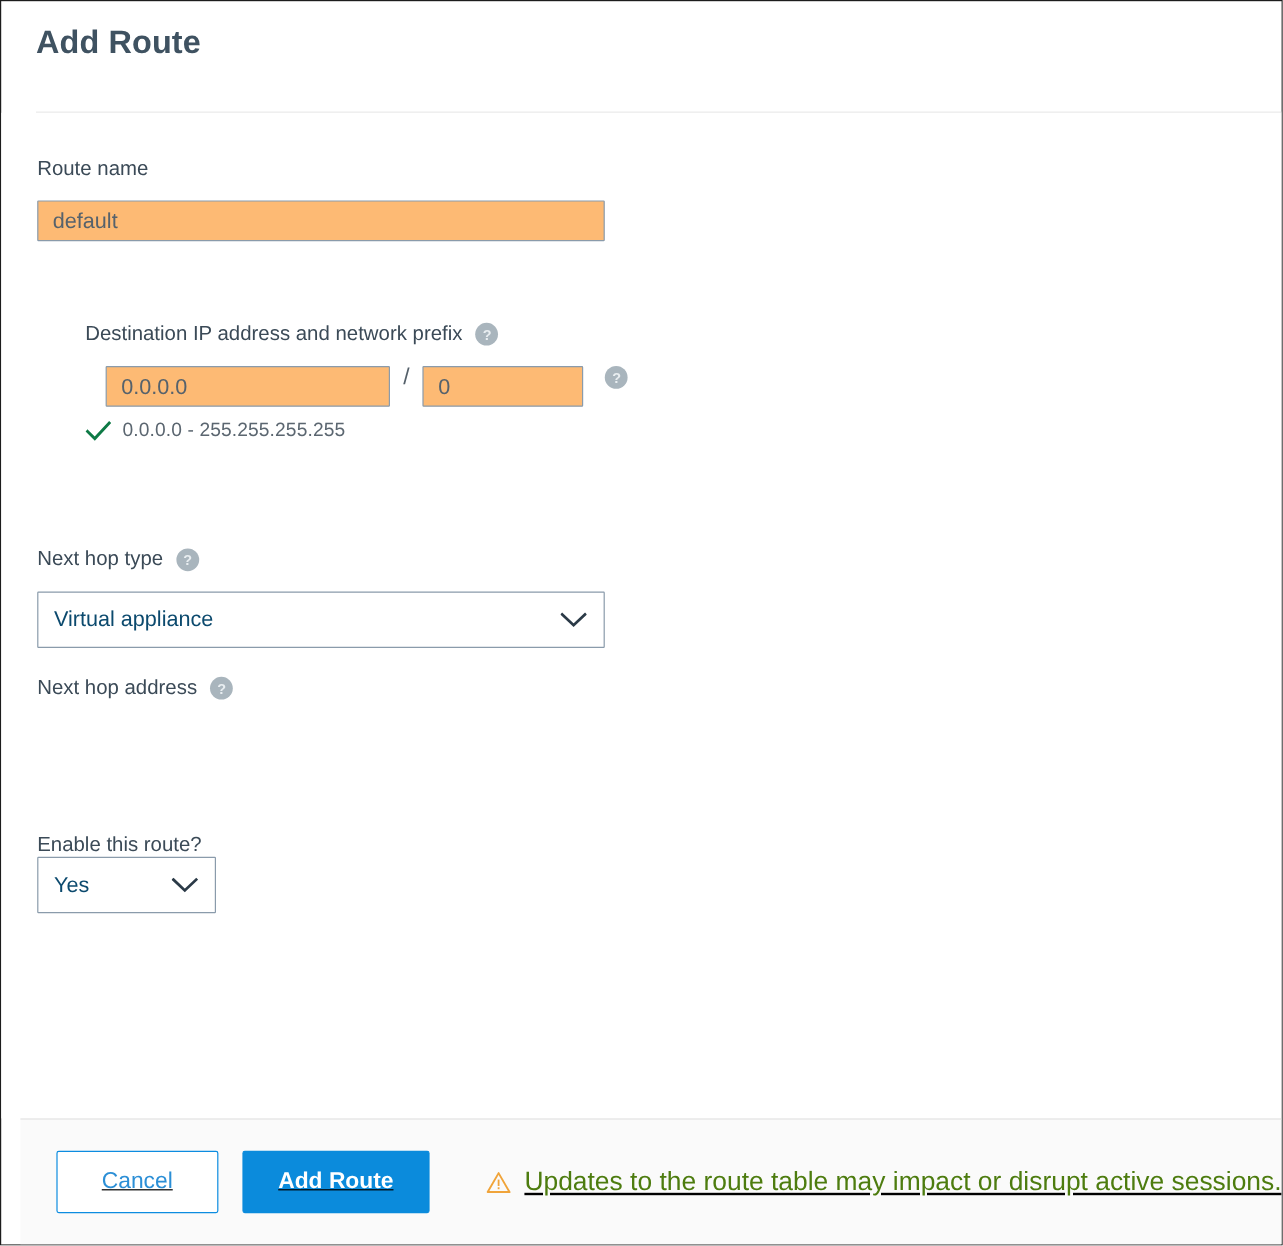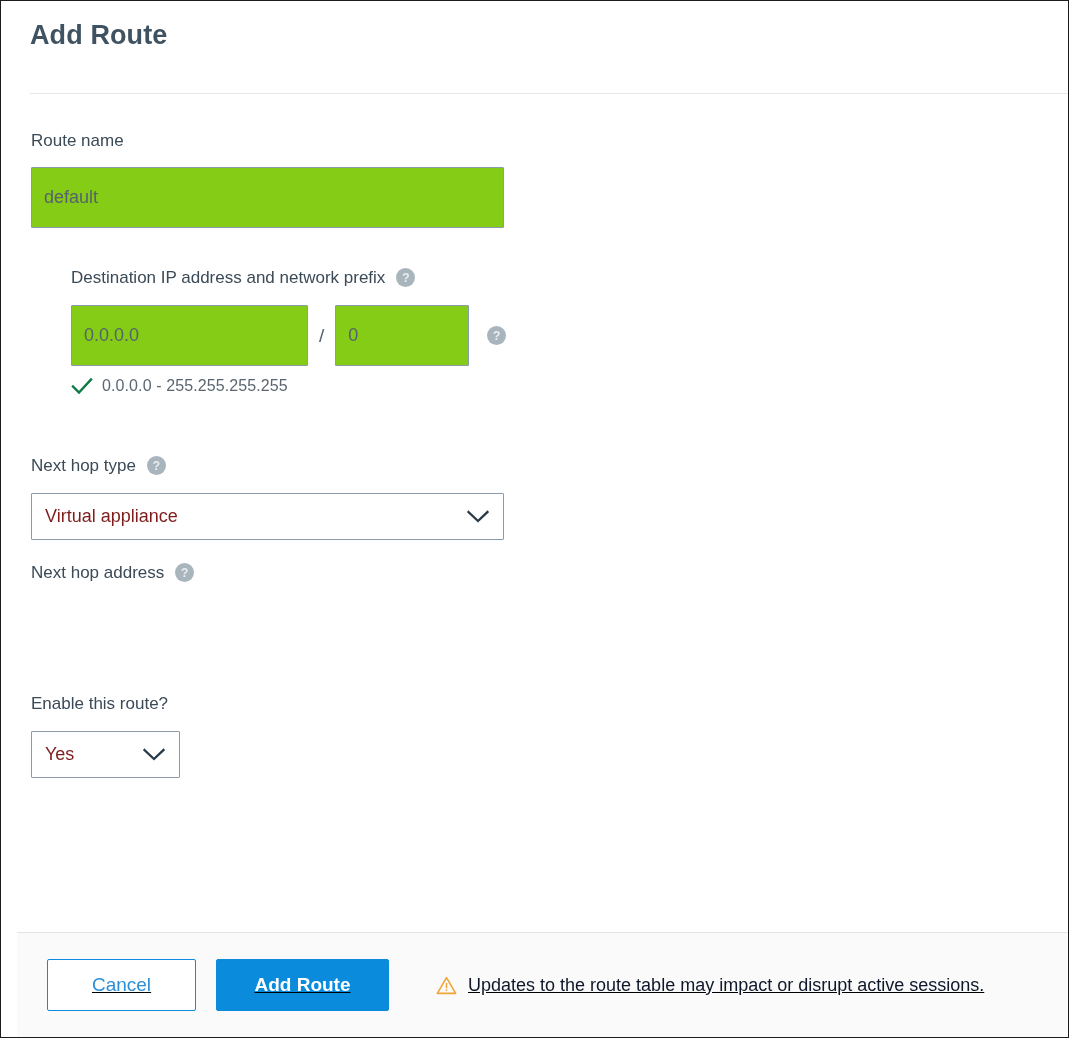--- a/index.html
+++ b/index.html
@@ -60,21 +60,21 @@
     position: absolute;
     left: 30px;
   }
 
   .field-label {
     font-size: 17px;
     color: #3b4a57;
     font-weight: 400;
     line-height: 20px;
     display: flex;
-    align-items: flex-start;
+    align-items: flex-end;
     white-space: nowrap;
   }
 
   
   .help-icon {
     display: inline-flex;
     align-items: center;
     justify-content: center;
     width: 19px;
     height: 19px;
@@ -86,35 +86,36 @@
     line-height: 1;
     margin-left: 11px;
     flex: none;
     cursor: pointer;
     user-select: none;
   }
 
   
   .text-input {
     box-sizing: border-box;
-    height: 61px;
+    height: 34px;
     border: 1px solid #8a9bab;
-    background: #84cc16;
+    background: #fdba74;
     border-radius: 1px;
     font-family: "Liberation Sans", sans-serif;
     font-size: 18px;
     color: #56626c;
     padding: 0 12px;
     outline: none;
   }
   .text-input::placeholder { color: #56626c; }
 
   .ip-row {
     display: flex;
-    align-items: center;
+    align-items: flex-start;
+    margin-left: 17px;
   }
   .slash {
     font-size: 19px;
     color: #54606a;
     margin: 0 11px;
     line-height: 1;
   }
 
   .validation-row {
     display: flex;
@@ -141,21 +142,21 @@
     background: #ffffff;
     border-radius: 1px;
     display: flex;
     align-items: center;
     padding: 0 14px 0 13px;
     cursor: pointer;
     position: relative;
   }
   .select-value {
     font-size: 18px;
-    color: #7f1d1d;
+    color: #0c4a6e;
     flex: 1 1 auto;
     white-space: nowrap;
   }
   .chevron {
     width: 22px;
     height: 13px;
     flex: none;
     margin-left: 10px;
   }
 
@@ -208,22 +209,22 @@
     align-items: center;
     margin-left: 47px;
   }
   .warn-icon {
     width: 21px;
     height: 19px;
     flex: none;
     margin-right: 11px;
   }
   .footer-note-text {
-    font-size: 18px;
-    color: #0f172a;
+    font-size: 22px;
+    color: #4d7c0f;
     white-space: nowrap;
   }
 </style>
 </head>
 <body>
 
 <div id="page">
 
   <div class="panel-header">
     <div class="panel-title">Add Route</div>
@@ -275,21 +276,21 @@
       <div class="field-label">
         <span>Next hop address</span>
         <span class="help-icon">?</span>
       </div>
     </div>
 
     <div class="field-group" style="top:600px;">
       <div class="field-label">
         <span>Enable this route?</span>
       </div>
-      <div class="select-box" style="width:149px; margin-top:17px;">
+      <div class="select-box" style="width:149px; ">
         <span class="select-value">Yes</span>
         <svg class="chevron" viewBox="0 0 22 13">
           <path d="M1.5 2 L11 11 L20.5 2" fill="none" stroke="#2b3a47" stroke-width="2.3" stroke-linecap="square"></path>
         </svg>
       </div>
     </div>
 
   </div>
 
   <div class="panel-footer">

